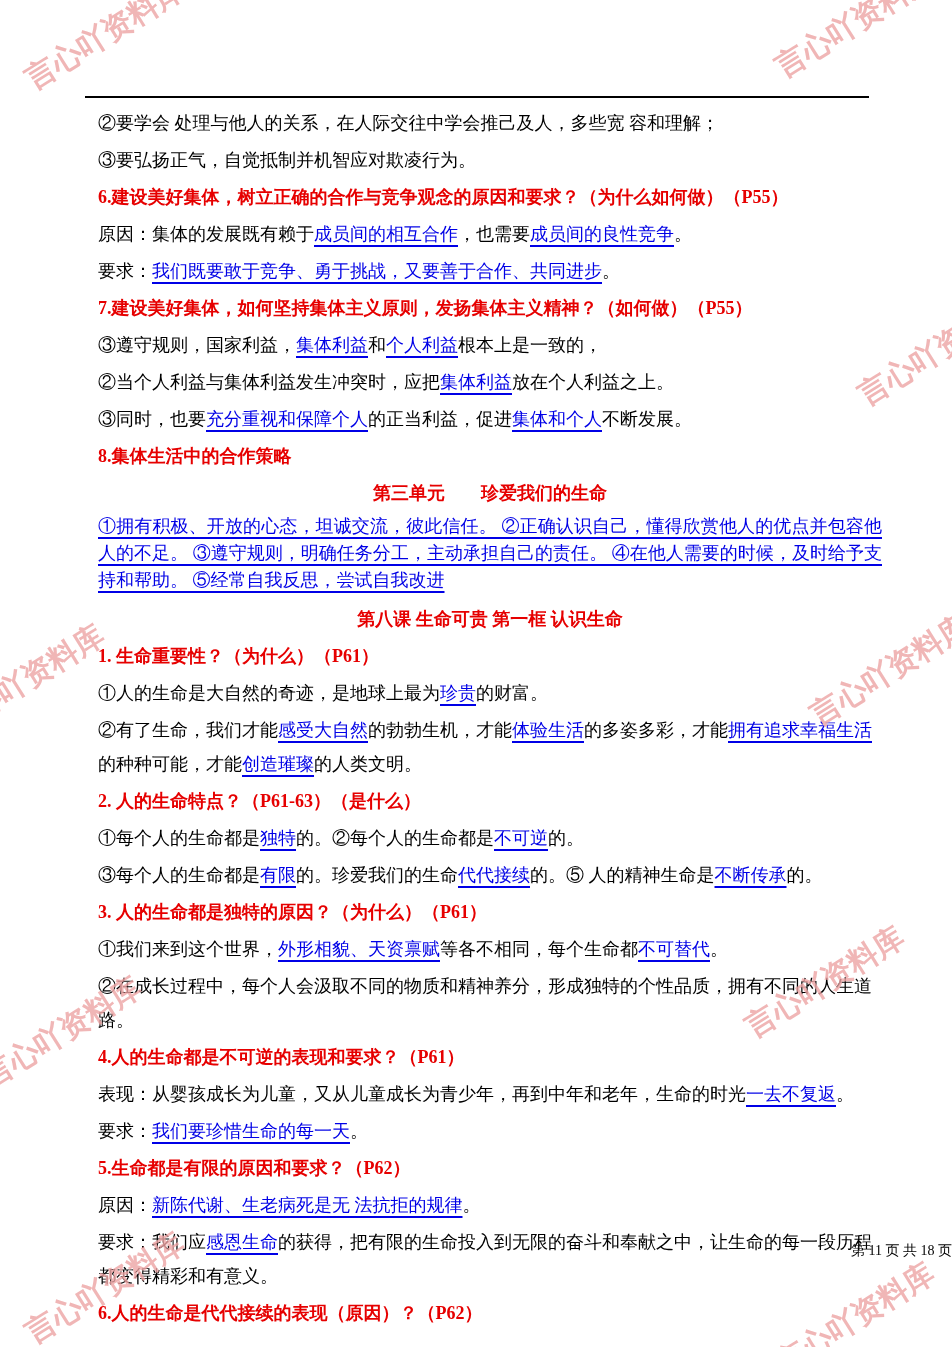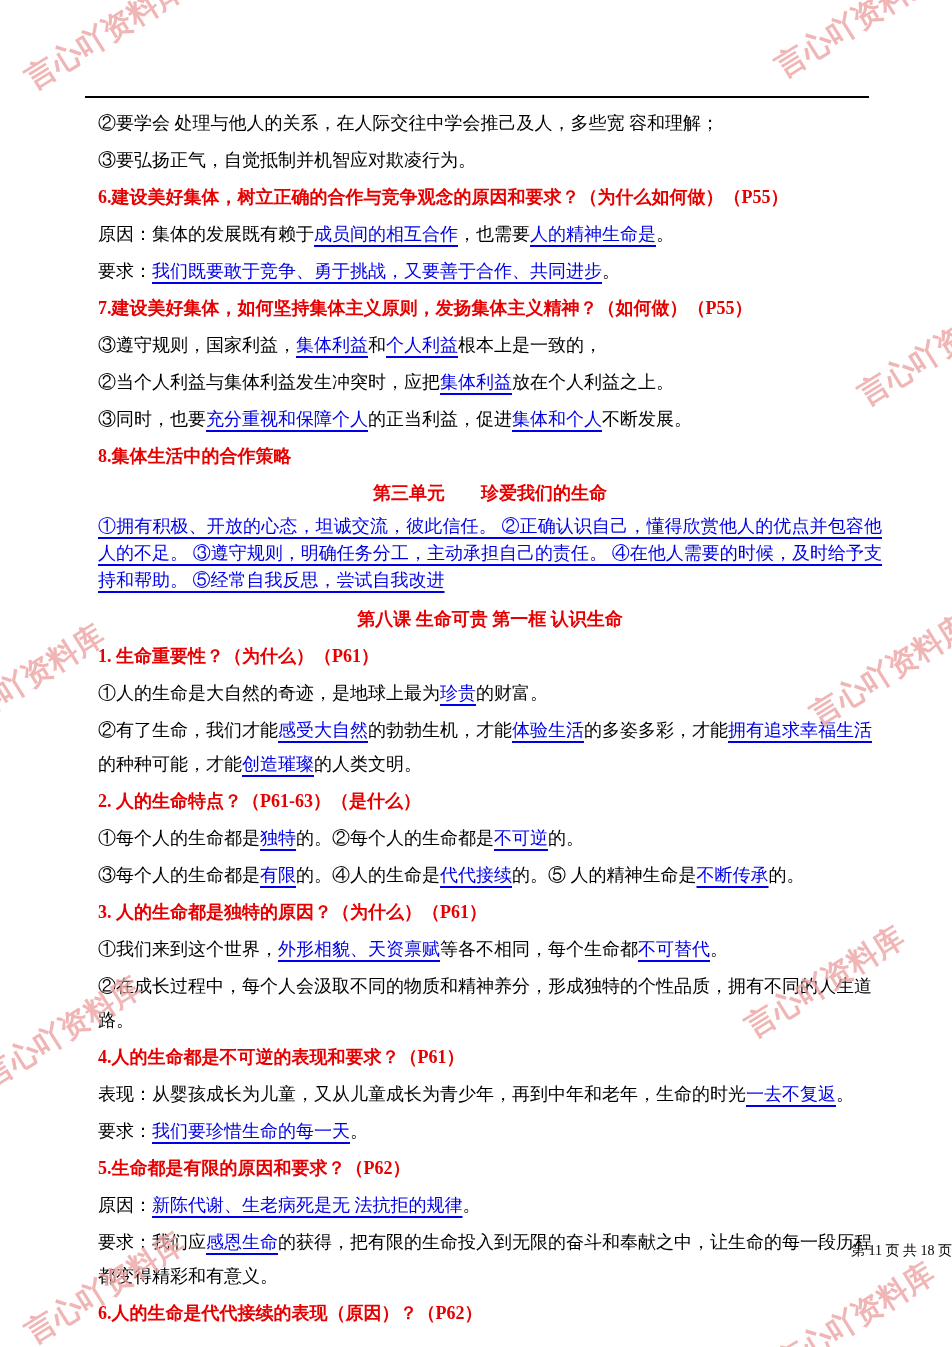--- a/index.html
+++ b/index.html
@@ -76,36 +76,36 @@
   <span class="watermark wm-7">言心吖资料库</span>
   <span class="watermark wm-8">言心吖资料库</span>
   <span class="watermark wm-9">言心吖资料库</span>
 
   <div class="header-rule"></div>
 
   <div class="content">
       <div class="para body"><span class="plain">②要学会 处理与他人的关系，在人际交往中学会推己及人，多些宽 容和理解；</span></div>
       <div class="para body"><span class="plain">③要弘扬正气，自觉抵制并机智应对欺凌行为。</span></div>
       <div class="para heading"><span class="plain">6.建设美好集体，树立正确的合作与竞争观念的原因和要求？（为什么如何做）（P55）</span></div>
-      <div class="para body"><span class="plain">原因：集体的发展既有赖于</span><span class="blue">成员间的相互合作</span><span class="plain">，也需要</span><span class="blue">人的精神生命是</span><span class="plain">。</span></div>
+      <div class="para body"><span class="plain">原因：集体的发展既有赖于</span><span class="blue">成员间的相互合作</span><span class="plain">，也需要</span><span class="blue">成员间的良性竞争</span><span class="plain">。</span></div>
       <div class="para body"><span class="plain">要求：</span><span class="blue">我们既要敢于竞争、勇于挑战，又要善于合作、共同进步</span><span class="plain">。</span></div>
       <div class="para heading"><span class="plain">7.建设美好集体，如何坚持集体主义原则，发扬集体主义精神？（如何做）（P55）</span></div>
       <div class="para body"><span class="plain">③遵守规则，国家利益，</span><span class="blue">集体利益</span><span class="plain">和</span><span class="blue">个人利益</span><span class="plain">根本上是一致的，</span></div>
       <div class="para body"><span class="plain">②当个人利益与集体利益发生冲突时，应把</span><span class="blue">集体利益</span><span class="plain">放在个人利益之上。</span></div>
       <div class="para body"><span class="plain">③同时，也要</span><span class="blue">充分重视和保障个人</span><span class="plain">的正当利益，促进</span><span class="blue">集体和个人</span><span class="plain">不断发展。</span></div>
       <div class="para heading"><span class="plain">8.集体生活中的合作策略</span></div>
       <div class="para center"><span class="plain">第三单元　　珍爱我们的生命</span></div>
       <div class="para blue-block"><span class="blue">①拥有积极、开放的心态，坦诚交流，彼此信任。 ②正确认识自己，懂得欣赏他人的优点并包容他人的不足。 ③遵守规则，明确任务分工，主动承担自己的责任。 ④在他人需要的时候，及时给予支持和帮助。 ⑤经常自我反思，尝试自我改进</span></div>
       <div class="para center"><span class="plain">第八课 生命可贵 第一框 认识生命</span></div>
       <div class="para heading"><span class="plain">1. 生命重要性？（为什么）（P61）</span></div>
       <div class="para body"><span class="plain">①人的生命是大自然的奇迹，是地球上最为</span><span class="blue">珍贵</span><span class="plain">的财富。</span></div>
       <div class="para body"><span class="plain">②有了生命，我们才能</span><span class="blue">感受大自然</span><span class="plain">的勃勃生机，才能</span><span class="blue">体验生活</span><span class="plain">的多姿多彩，才能</span><span class="blue">拥有追求幸福生活</span><span class="plain">的种种可能，才能</span><span class="blue">创造璀璨</span><span class="plain">的人类文明。</span></div>
       <div class="para heading"><span class="plain">2. 人的生命特点？（P61-63）（是什么）</span></div>
       <div class="para body"><span class="plain">①每个人的生命都是</span><span class="blue">独特</span><span class="plain">的。②每个人的生命都是</span><span class="blue">不可逆</span><span class="plain">的。</span></div>
-      <div class="para body"><span class="plain">③每个人的生命都是</span><span class="blue">有限</span><span class="plain">的。④人的生命是</span><span class="blue">代代接续</span><span class="plain">的。⑤ 人的精神生命是</span><span class="blue">不断传承</span><span class="plain">的。</span></div>
+      <div class="para body"><span class="plain">③每个人的生命都是</span><span class="blue">有限</span><span class="plain">的。珍爱我们的生命</span><span class="blue">代代接续</span><span class="plain">的。⑤ 人的精神生命是</span><span class="blue">不断传承</span><span class="plain">的。</span></div>
       <div class="para heading"><span class="plain">3. 人的生命都是独特的原因？（为什么）（P61）</span></div>
       <div class="para body"><span class="plain">①我们来到这个世界，</span><span class="blue">外形相貌、天资禀赋</span><span class="plain">等各不相同，每个生命都</span><span class="blue">不可替代</span><span class="plain">。</span></div>
       <div class="para body"><span class="plain">②在成长过程中，每个人会汲取不同的物质和精神养分，形成独特的个性品质，拥有不同的人生道路。</span></div>
       <div class="para heading"><span class="plain">4.人的生命都是不可逆的表现和要求？（P61）</span></div>
       <div class="para body"><span class="plain">表现：从婴孩成长为儿童，又从儿童成长为青少年，再到中年和老年，生命的时光</span><span class="blue">一去不复返</span><span class="plain">。</span></div>
       <div class="para body"><span class="plain">要求：</span><span class="blue">我们要珍惜生命的每一天</span><span class="plain">。</span></div>
       <div class="para heading"><span class="plain">5.生命都是有限的原因和要求？（P62）</span></div>
       <div class="para body"><span class="plain">原因：</span><span class="blue">新陈代谢、生老病死是无 法抗拒的规律</span><span class="plain">。</span></div>
       <div class="para body"><span class="plain">要求：我们应</span><span class="blue">感恩生命</span><span class="plain">的获得，把有限的生命投入到无限的奋斗和奉献之中，让生命的每一段历程都变得精彩和有意义。</span></div>
       <div class="para heading"><span class="plain">6.人的生命是代代接续的表现（原因）？（P62）</span></div>

